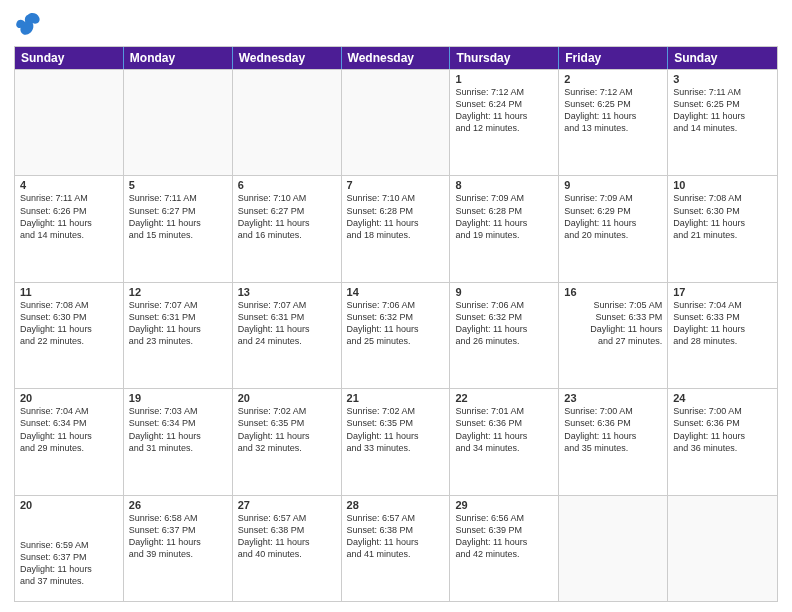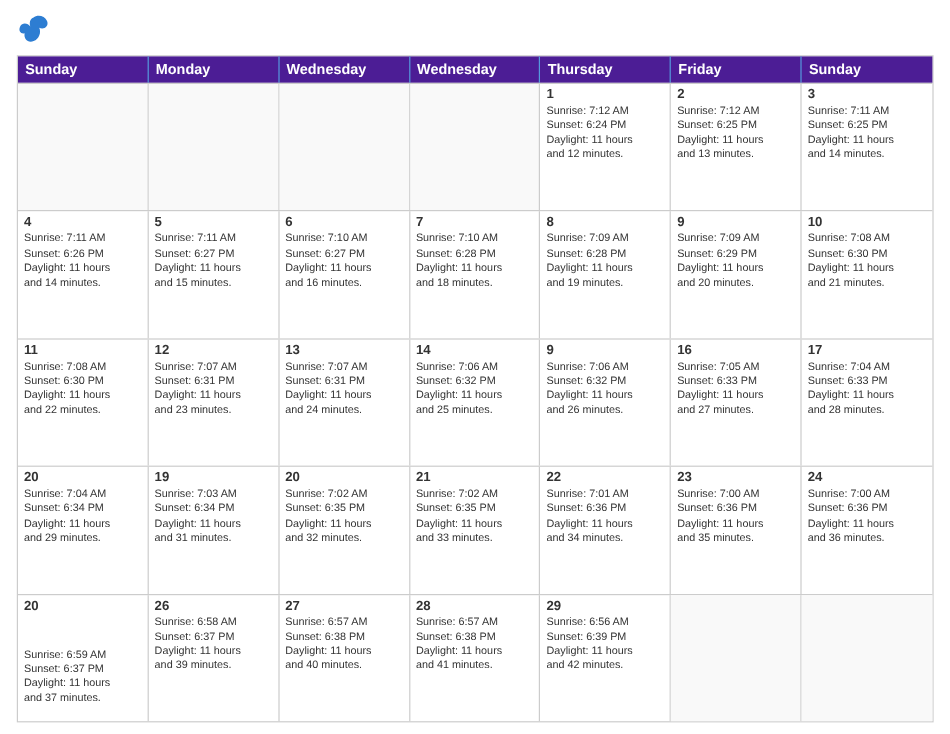--- a/index.html
+++ b/index.html
@@ -252,21 +252,21 @@
           </div>
           <div class="cal-cell">
             <span class="day-num">9</span>
             <div class="cell-text" style="white-space: pre-line;">Sunrise: 7:06 AM
 Sunset: 6:32 PM
 Daylight: 11 hours
 and 26 minutes.</div>
           </div>
           <div class="cal-cell">
             <span class="day-num">16</span>
-            <div class="cell-text" style="white-space: pre-line;">Sunrise: 7:05 AM
+            <div class="cell-text" style="white-space: pre-line; text-align: right;">Sunrise: 7:05 AM
 Sunset: 6:33 PM
 Daylight: 11 hours
 and 27 minutes.</div>
           </div>
           <div class="cal-cell">
             <span class="day-num">17</span>
             <div class="cell-text" style="white-space: pre-line;">Sunrise: 7:04 AM
 Sunset: 6:33 PM
 Daylight: 11 hours
 and 28 minutes.</div>

